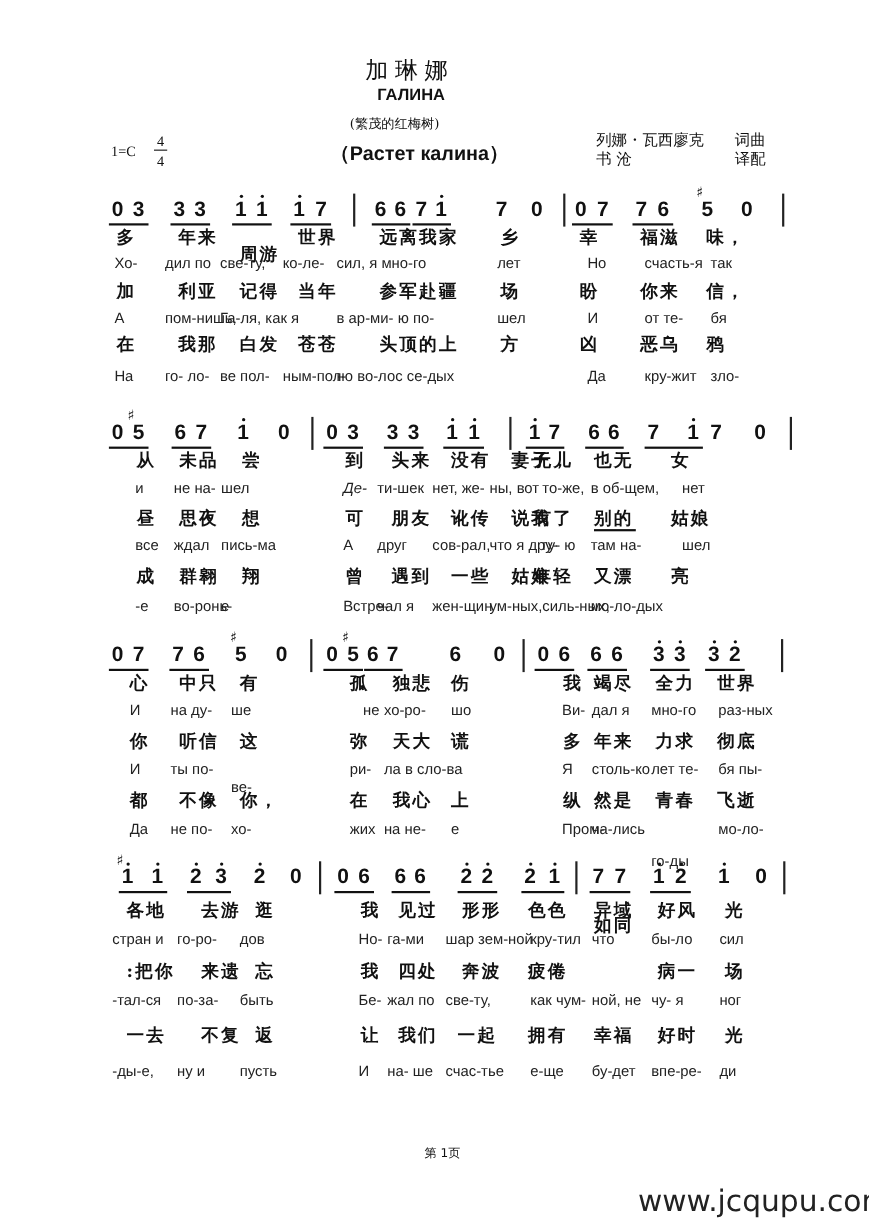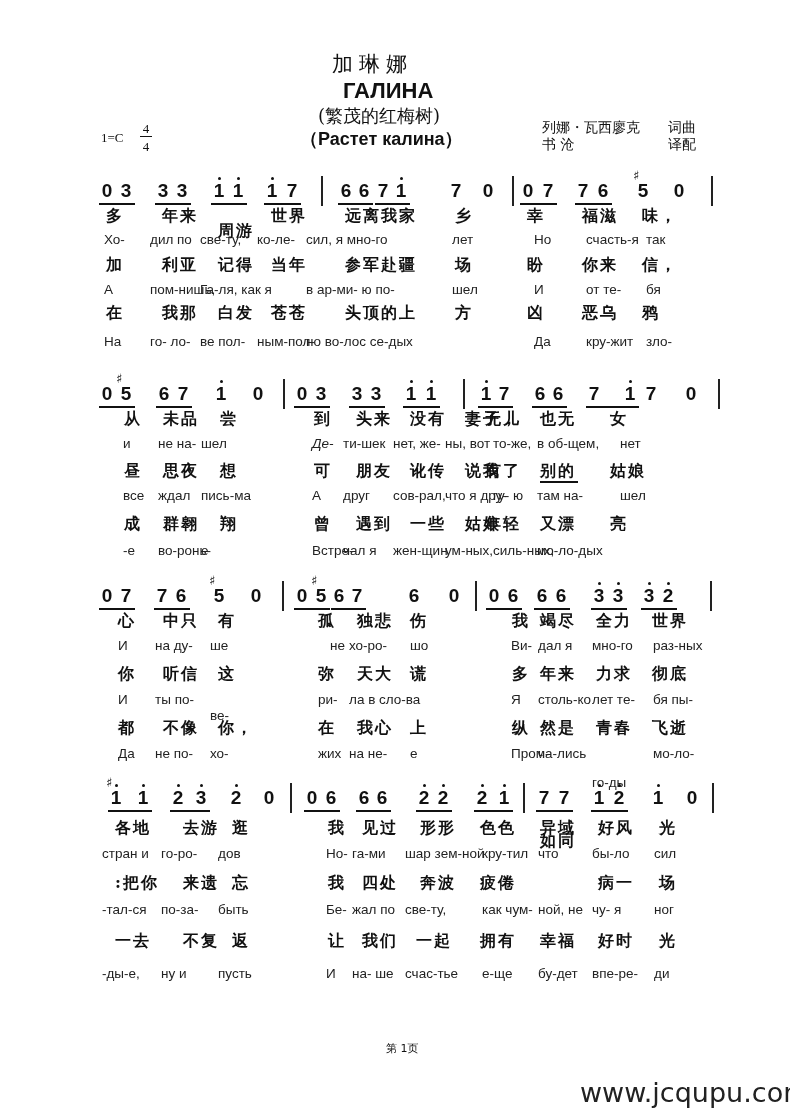--- a/index.html
+++ b/index.html
@@ -1,20 +1,20 @@
 <!DOCTYPE html>
 <html><head>
 <meta charset="utf-8">
 <style>
   html, body { margin:0; padding:0; background:#ffffff; }
   body { width:790px; height:1119px; position:relative; overflow:hidden; font-family:"DejaVu Sans", sans-serif; color:#111; }
   .abs { position:absolute; white-space:nowrap; }
   .t-cn { font-family:"DejaVu Serif", serif; font-size:21px; letter-spacing:6px; }
-  .t-ru { font-family:"Liberation Sans", sans-serif; font-weight:bold; font-size:22px; }
-  .t-sub { font-family:"DejaVu Serif", serif; font-size:18px; }
+  .t-ru { font-family:"Liberation Sans", sans-serif; font-weight:bold; font-size:15px; }
+  .t-sub { font-family:"DejaVu Serif", serif; font-size:12px; }
   .t-ru2 { font-family:"Liberation Sans", sans-serif; font-weight:bold; font-size:18px; }
   .key { font-family:"Liberation Serif", serif; font-size:13px; }
   .frac { position:absolute; font-family:"Liberation Serif", serif; font-size:13px; line-height:13px; text-align:center; }
   .credit { font-family:"DejaVu Sans", sans-serif; font-size:14px; }
   .note { position:absolute; font-family:"Liberation Sans", sans-serif; font-weight:bold; font-size:19px; line-height:22px; text-align:center; }
   .bar { position:absolute; width:1.5px; background:#222; height:30px; }
   .dot { position:absolute; width:3px; height:3px; border-radius:50%; background:#111; }
   .sharp { position:absolute; font-family:"DejaVu Sans", sans-serif; font-size:13px; font-weight:bold; }
   .lyr-cn { position:absolute; font-family:"DejaVu Serif", serif; font-size:16px; font-weight:bold; letter-spacing:2px; white-space:pre; }
   .lyr-ru { position:absolute; font-family:"Liberation Sans", sans-serif; font-size:13.5px; white-space:pre; color:#222; }

